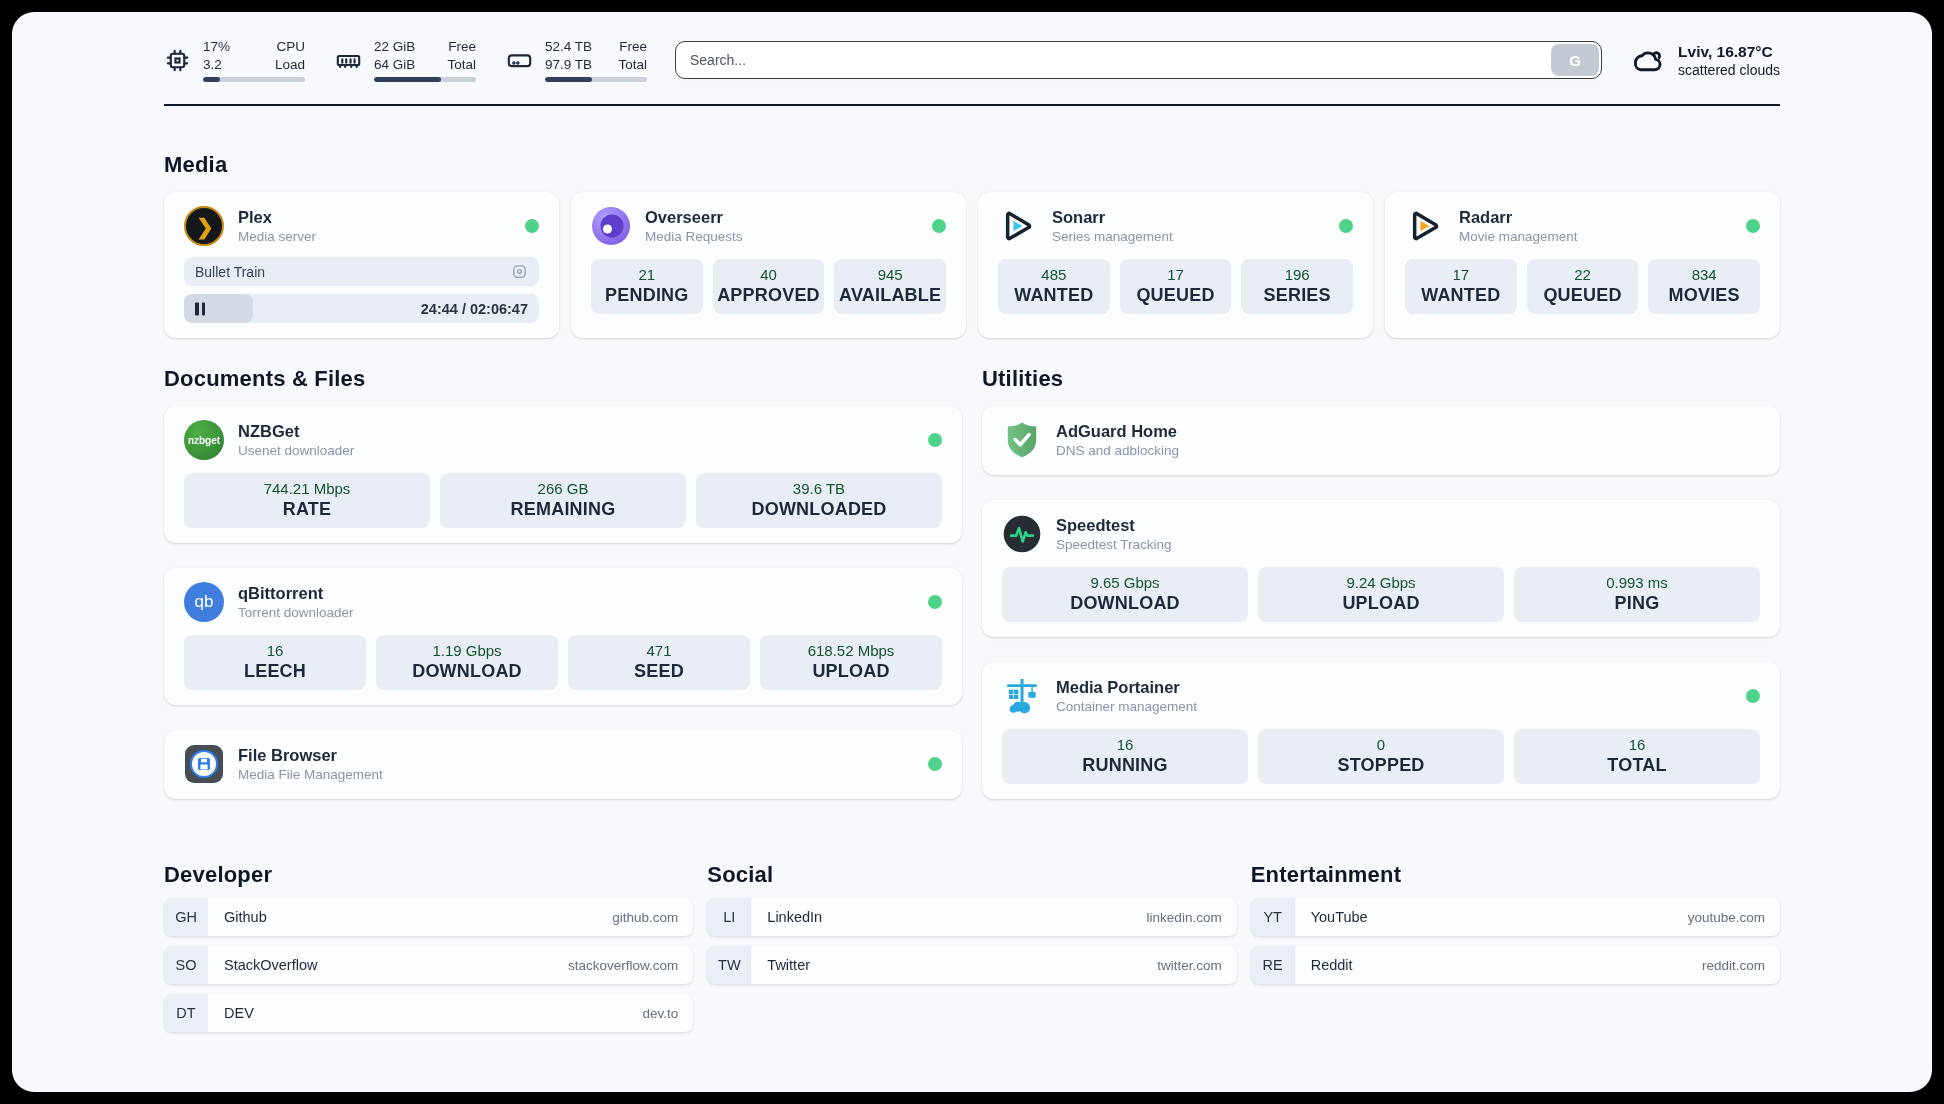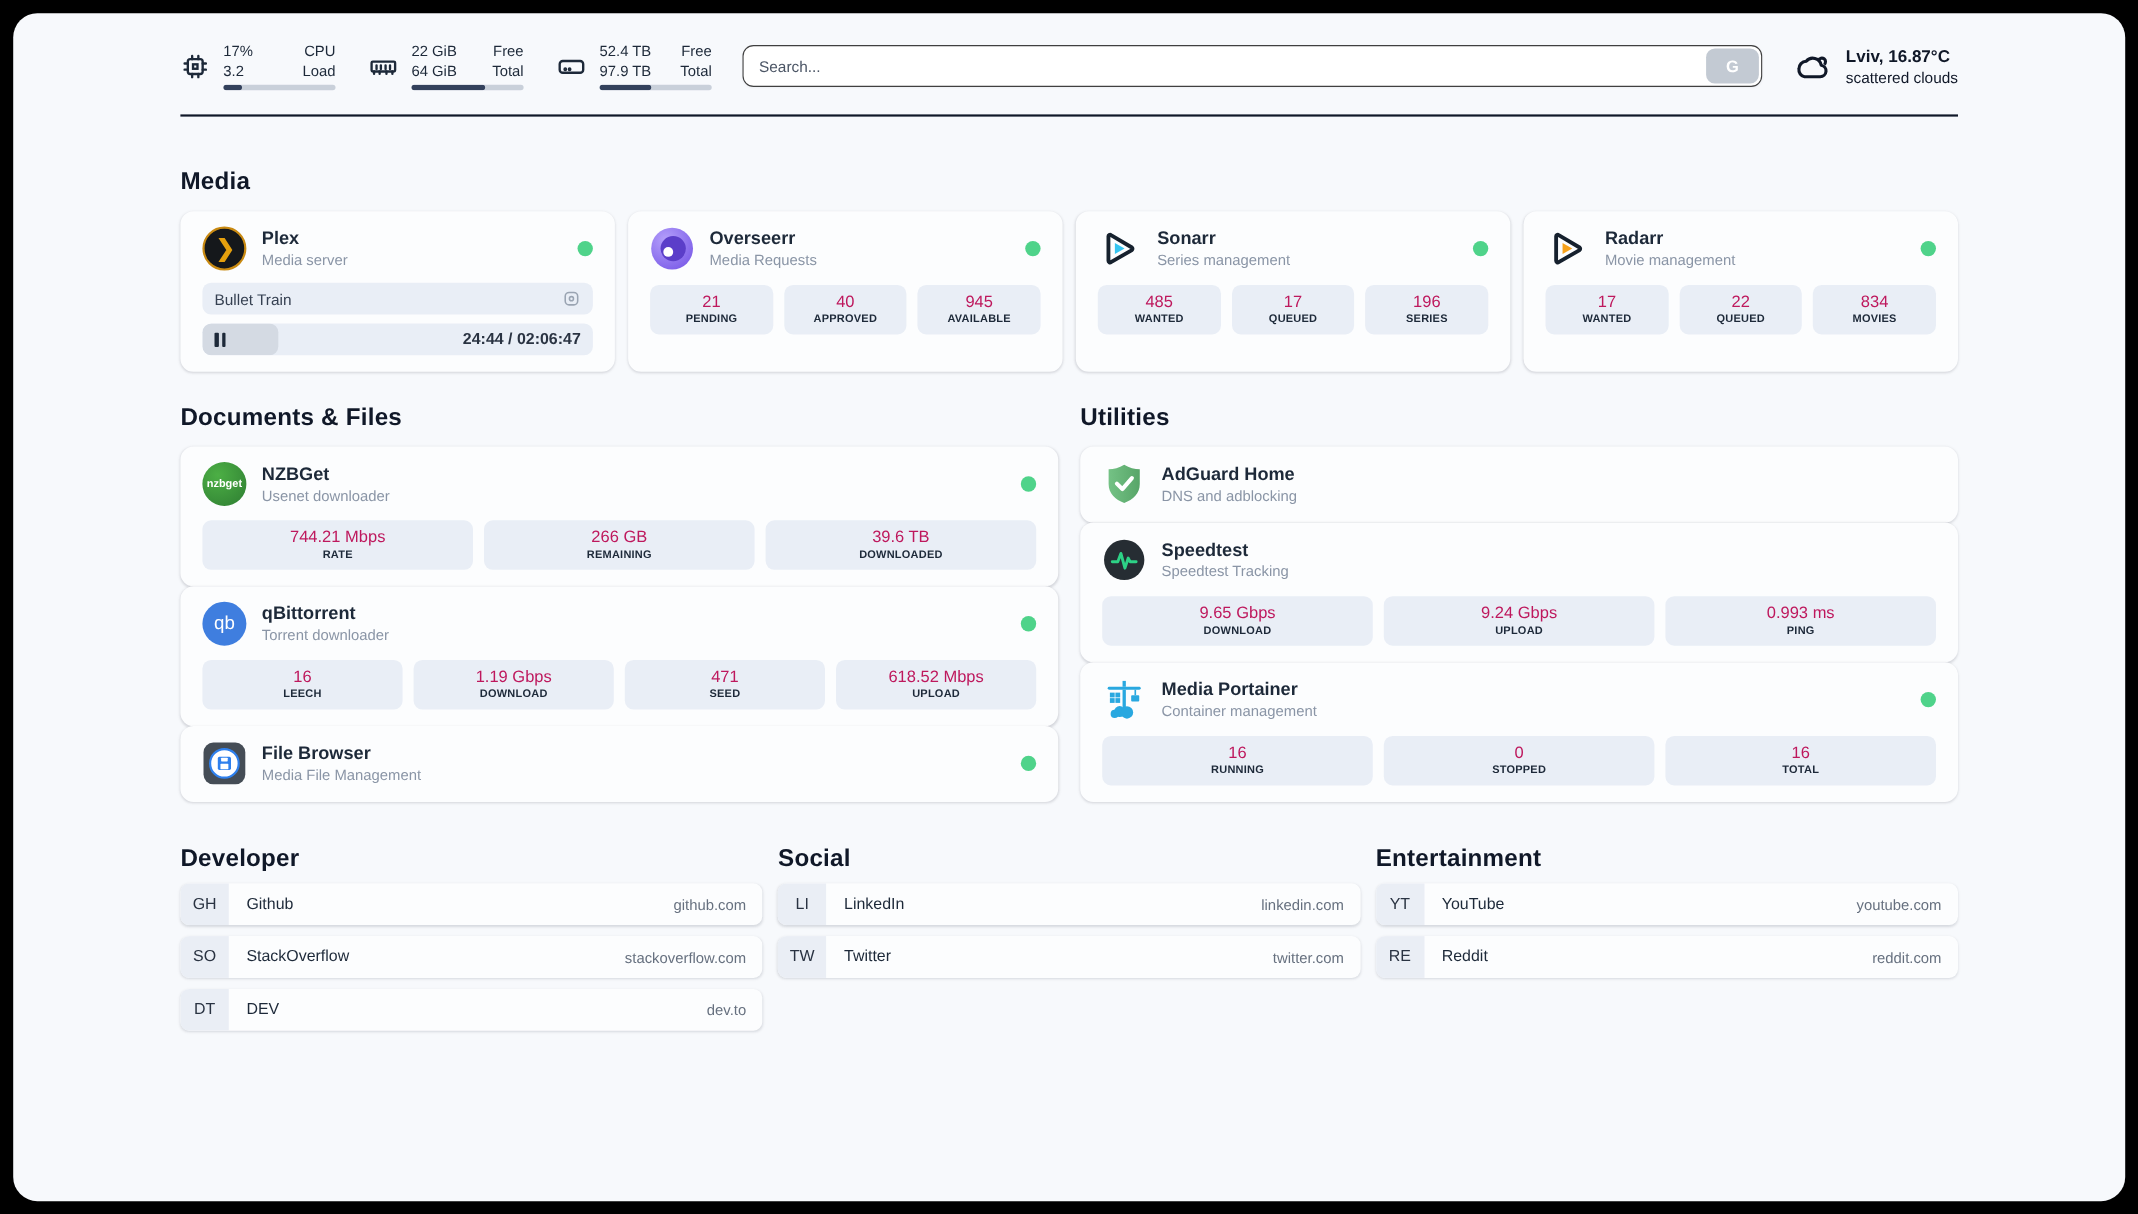--- a/index.html
+++ b/index.html
@@ -25,32 +25,32 @@
   .weather-loc { font-size:15.5px; font-weight:600; }
   .weather-cond { font-size:14px; margin-top:1px; }
   .divider { margin-top:22px; border-top:2px solid #101828; }
 
   
   .section-title { font-size:22px; font-weight:700; color:#101828; letter-spacing:.2px; }
   .media-section { margin-top:46px; }
   .grid-4 { display:grid; grid-template-columns:repeat(4,1fr); gap:12px; margin-top:14px; }
   .two-col { display:grid; grid-template-columns:1fr 1fr; gap:20px; margin-top:28px; }
   .col-cards { margin-top:14px; }
-  .col-cards .card { margin-bottom:0; }
+  .col-cards .card { margin-bottom:25px; }
 
   .card { background:#fcfdfe; border-radius:12px; padding:14px 20px 15px; box-shadow:0 1px 3px rgba(16,24,40,.1),0 1px 2px rgba(16,24,40,.06); cursor:pointer; }
   .card-head { display:flex; align-items:center; gap:14px; }
   .app-icon { width:40px; height:40px; flex:none; display:flex; align-items:center; justify-content:center; }
   .card-title { font-size:16.5px; font-weight:600; color:#1d2939; }
   .card-sub { font-size:13.5px; color:#8a95a6; margin-top:2px; }
   .dot { width:14px; height:14px; border-radius:50%; margin-left:auto; align-self:center; flex:none; }
   .stat-row { display:grid; grid-auto-flow:column; grid-auto-columns:1fr; gap:10px; margin-top:13px; }
   .stat-box { background:#e9eef6; border-radius:8px; text-align:center; padding:7px 4px 8px; }
-  .stat-value { font-size:15px; color:#be185d; }
-  .stat-label { font-size:10px; font-weight:700; color:#1d2939; margin-top:2px; letter-spacing:.2px; }
+  .stat-value { font-size:15px; color:#14532d; }
+  .stat-label { font-size:18px; font-weight:700; color:#1d2939; margin-top:2px; letter-spacing:.2px; }
 
   
   .media-row { margin-top:11px; height:29px; background:#e9eef6; border-radius:8px; display:flex; align-items:center; padding:0 11px; }
   .media-name { font-size:14px; color:#364152; }
   .cast-icon { margin-left:auto; color:#9aa4b2; display:flex; cursor:pointer; }
   .progress-row { position:relative; margin-top:8px; height:29px; background:#e9eef6; border-radius:8px; overflow:hidden; }
   .progress-fill { position:absolute; left:0; top:0; bottom:0; background:#d4dae3; border-radius:8px; }
   .pause { position:absolute; left:11px; top:50%; transform:translateY(-50%); display:flex; gap:3px; cursor:pointer; }
   .pause i { display:block; width:3.5px; height:13px; background:#1d2939; border-radius:1px; }
   .progress-time { position:absolute; right:11px; top:50%; transform:translateY(-50%); font-size:14.5px; font-weight:600; color:#2a3342; }

